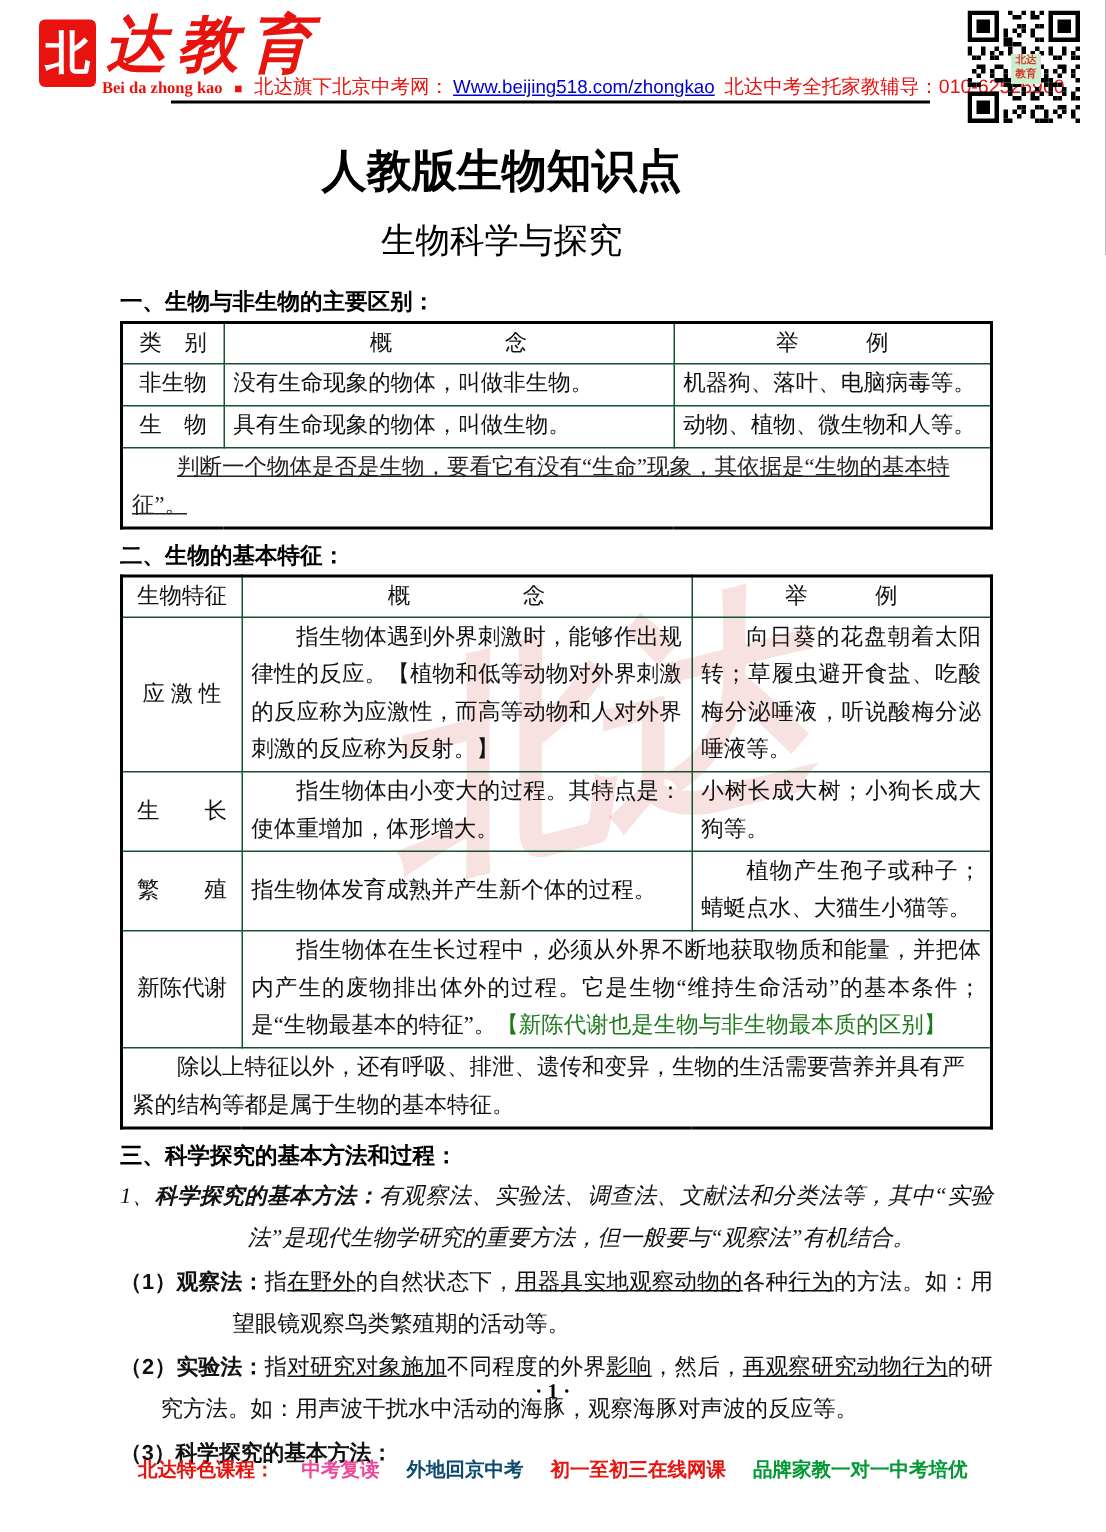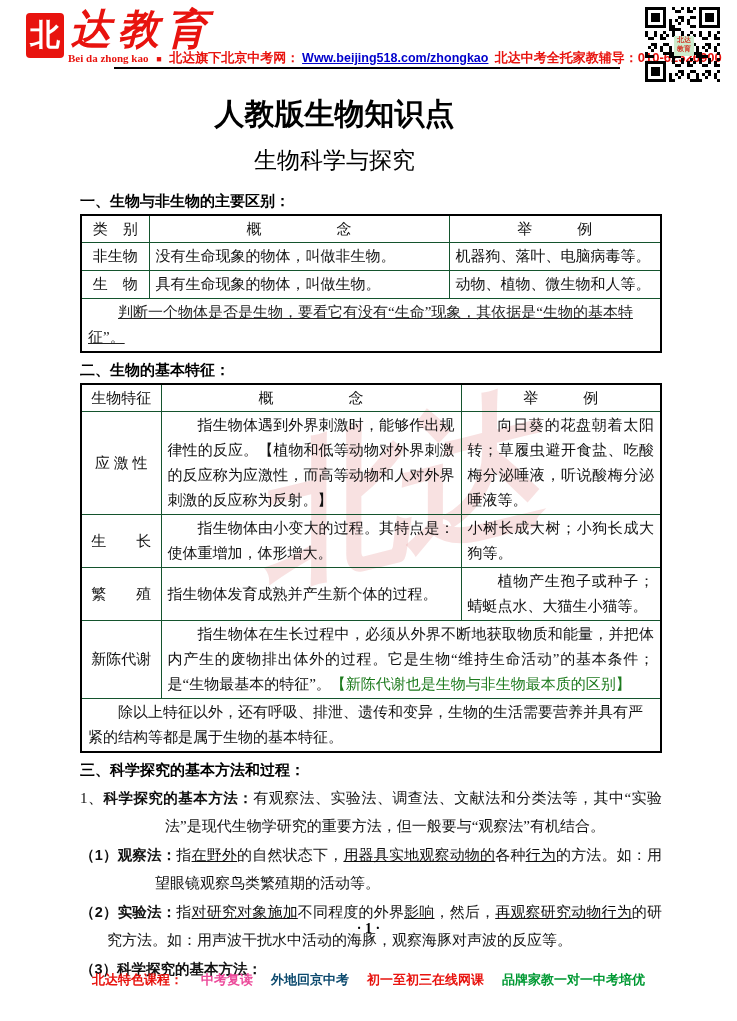--- a/index.html
+++ b/index.html
@@ -7,21 +7,21 @@
         font-family:"Liberation Serif","DejaVu Serif",serif;color:#111;}
   
   .hdr-square{position:absolute;left:26px;top:13px;width:38px;height:45px;background:#e8130e;
               color:#fff;font-size:30px;font-weight:bold;display:flex;align-items:center;
               justify-content:center;border-radius:4px;font-family:"Liberation Serif",serif;}
   .hdr-cursive{position:absolute;left:70px;top:2px;font-size:41px;color:#e8130e;font-weight:bold;
                font-style:italic;letter-spacing:7px;font-family:"DejaVu Serif","Liberation Serif",serif;}
   .hdr-subrow{position:absolute;left:68px;top:49px;font-size:11px;color:#e8130e;white-space:nowrap;}
   .hdr-subrow .latin{font-family:"Liberation Serif",serif;font-weight:bold;font-size:11px;}
   .hdr-subrow .sq{font-size:9px;margin:0 5px;}
-  .hdr-line{font-family:"Liberation Sans","DejaVu Sans",sans-serif;font-weight:bold;font-size:13px;color:#e8130e;}
+  .hdr-line{font-family:"Liberation Sans","DejaVu Sans",sans-serif;font-weight:normal;font-size:13px;color:#e8130e;}
   .hdr-line a{color:#0000cc;text-decoration:underline;font-size:12.5px;}
   .hdr-rule{position:absolute;left:114px;top:67px;width:506px;border-top:2px solid #000;}
   
   .qr{position:absolute;right:14px;top:7px;width:78px;height:78px;}
   .qr-center{position:absolute;left:29px;top:29px;width:20px;height:20px;background:#cdeccd;
              color:#d23a2a;font-size:7px;line-height:9px;text-align:center;font-weight:bold;overflow:hidden;}
   
   .watermark{position:absolute;left:180px;top:330px;width:420px;height:330px;display:flex;align-items:center;
              justify-content:center;font-size:150px;font-weight:bold;font-style:italic;color:rgba(213,70,70,0.16);
              transform:rotate(-14deg);pointer-events:none;white-space:nowrap;letter-spacing:-10px;
@@ -42,21 +42,21 @@
   td.hd{text-align:center;line-height:24px;}
   td.ind{text-indent:2em;}
   tr.tfoot td{text-align:left;}
   tr.tfoot .ul-all{text-decoration:underline;color:#222;}
   .t1 .c1{width:68px}.t1 .c2{width:300px}.t1 .c3{width:212px}
   .t2 .c1{width:80px}.t2 .c2{width:300px}.t2 .c3{width:200px}
   .t2 td.ex{font-size:15px;}
   
   .paras{margin:4px 0 0 80px;width:582px;font-size:15px;line-height:28px;text-align:justify;}
   .para{margin:0 0 1px 0;}
-  .hang-p1{padding-left:85px;text-indent:-85px;}
+  .hang-p1{padding-left:85px;text-indent:-85px;font-style:italic;}
   .hang-p2{padding-left:75px;text-indent:-75px;}
   .hang-p3{padding-left:27px;text-indent:-27px;}
   .b{font-weight:bold;font-family:"Liberation Sans","DejaVu Sans",sans-serif;font-size:14.5px;}
   .u{text-decoration:underline;}
   
   .pagenum{position:absolute;left:0;top:921px;width:737px;text-align:center;font-size:14px;
            font-weight:bold;color:#000;z-index:1;}
   .footer{position:absolute;left:0;top:971px;width:737px;text-align:center;z-index:1;
           font-family:"Liberation Sans","DejaVu Sans",sans-serif;font-weight:bold;font-size:13px;white-space:nowrap;}
   .footer span{margin:0 9px;}

